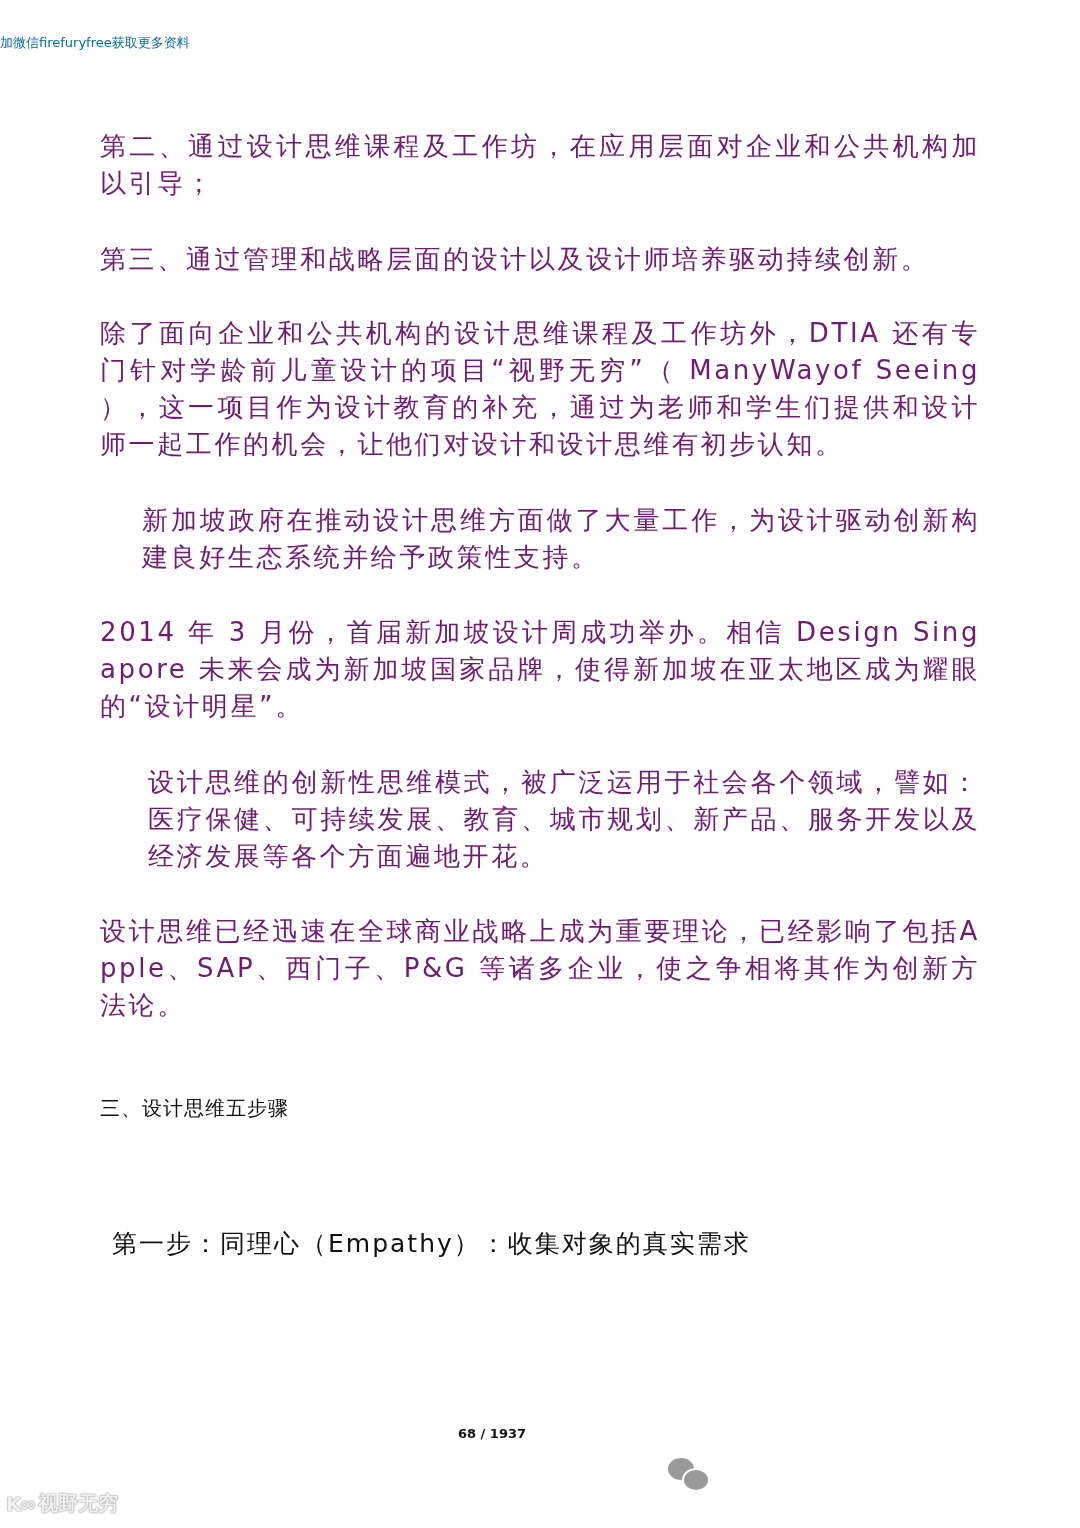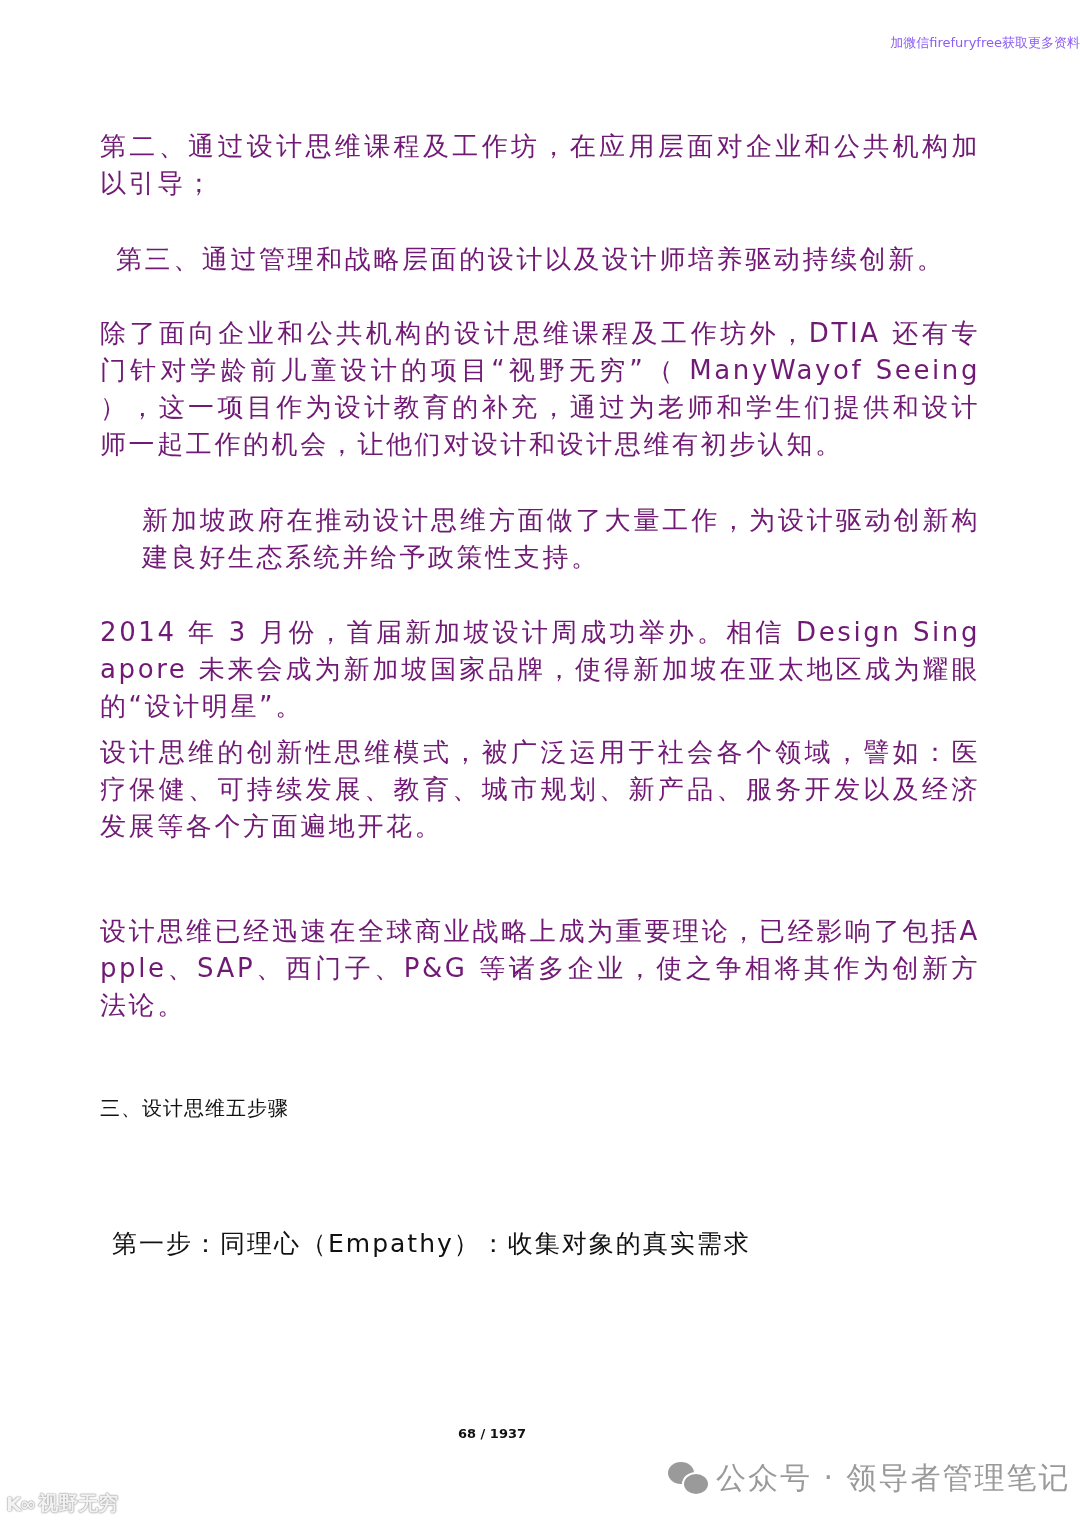--- a/index.html
+++ b/index.html
@@ -13,47 +13,47 @@
       position: relative;
       overflow: hidden;
       font-family: "DejaVu Sans", "Liberation Sans", sans-serif;
       color: #111111;
     }
     .header-note {
       position: absolute;
       top: 34px;
       left: 0;
       width: 1080px;
-      text-align: right;
+      text-align: left;
       font-size: 13px;
-      color: #8b5cf6;
+      color: #0369a1;
       letter-spacing: 0px;
     }
     .content {
       position: absolute;
       left: 100px;
       top: 128px;
       width: 880px;
     }
     .para {
       font-size: 26px;
       line-height: 37px;
       margin: 0 0 37px 0;
       text-align: justify;
       text-align-last: left;
       letter-spacing: 2.6px;
       word-break: break-all;
       color: #701a75;
     }
     .p1 { position: absolute; top: 0; }
-    .p2 { position: absolute; top: 113px; margin-left: 16px; }
+    .p2 { position: absolute; top: 113px; }
     .p3 { position: absolute; top: 187px; }
     .p4 { position: absolute; top: 374px; margin-left: 42px; }
     .p5 { position: absolute; top: 486px; }
-    .p6 { position: absolute; top: 606px; }
+    .p6 { position: absolute; top: 636px; margin-left: 48px; }
     .p7 { position: absolute; top: 785px; }
     .section-heading {
       position: absolute;
       top: 960px;
       left: 0;
       font-size: 20px;
       line-height: 40px;
       letter-spacing: 1px;
       margin: 0;
       font-weight: normal;
@@ -142,19 +142,18 @@
   <h3 class="step-heading">第一步：同理心（Empathy）：收集对象的真实需求</h3>
 </div>
 
 <div class="page-number">68 / 1937</div>
 
 <div class="wechat-mark">
   <span class="wechat-icon">
     <span class="b1"></span>
       <span class="b2"></span>
   </span>
-  <span>公众号 · 领导者管理笔记</span>
 </div>
 
 <div class="watermark-left">
   <span class="logo-k">K∞</span>
   <span>视野无穷</span>
 </div>
 
 </body></html>

